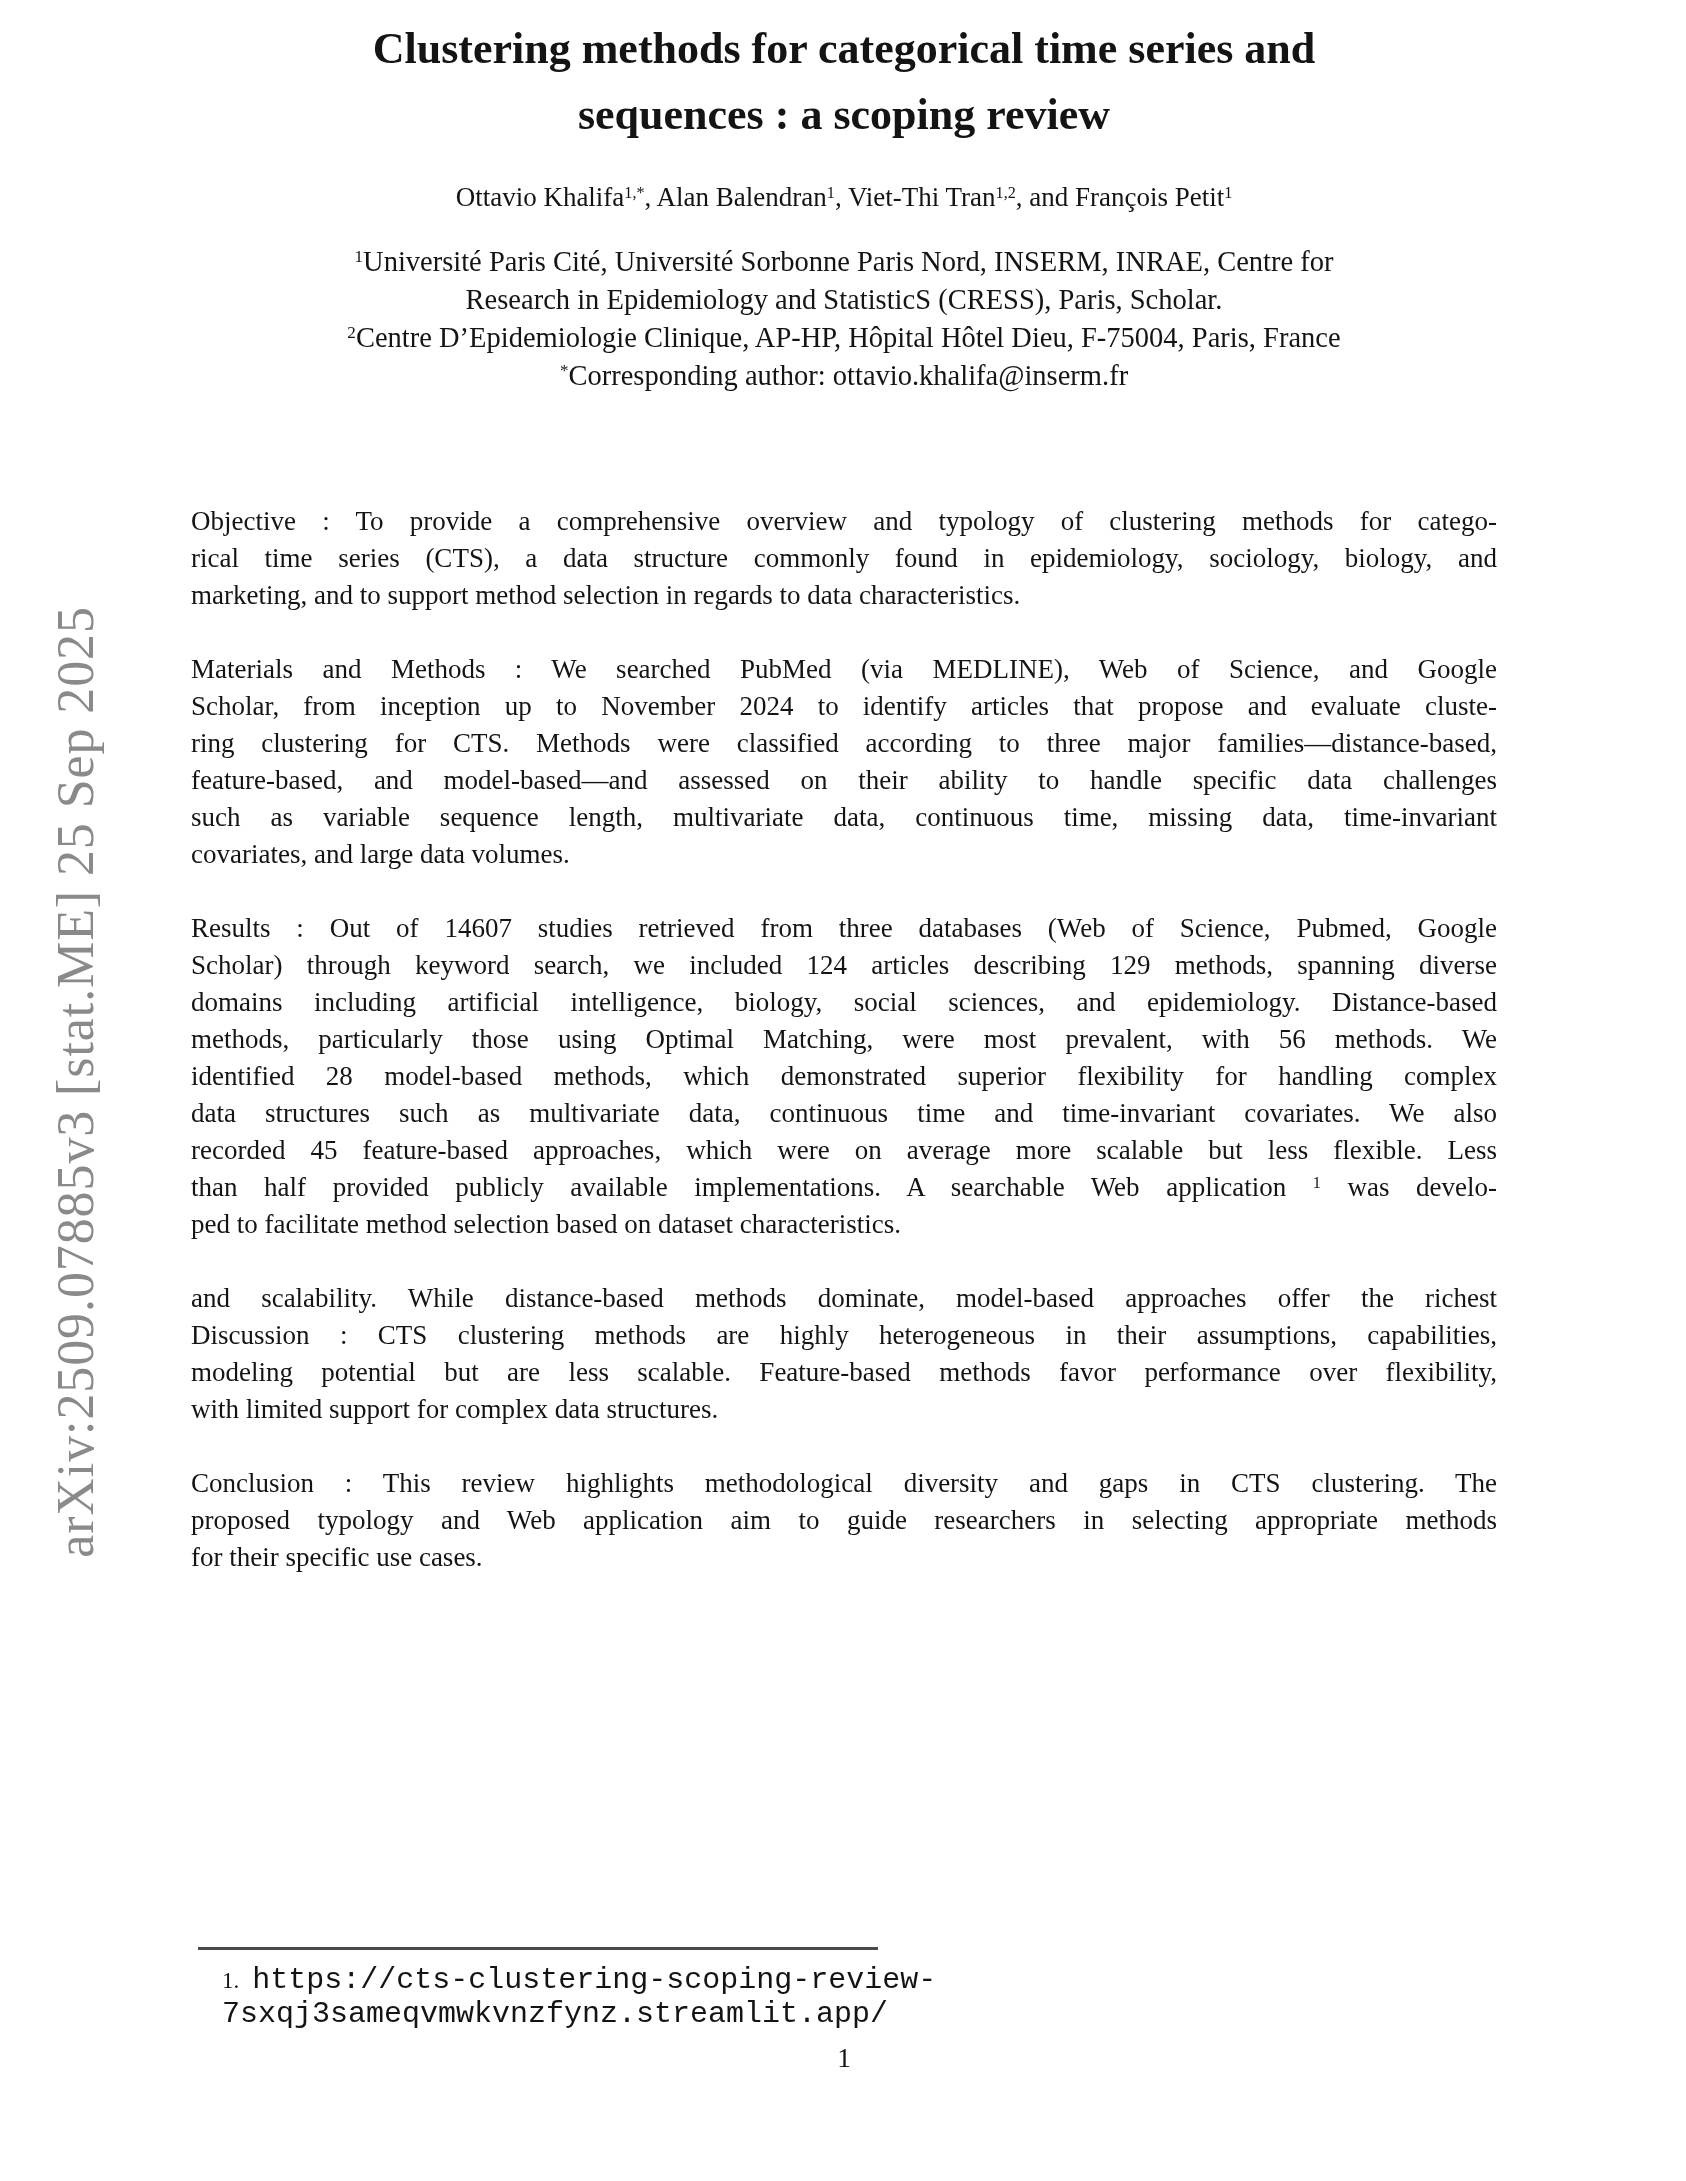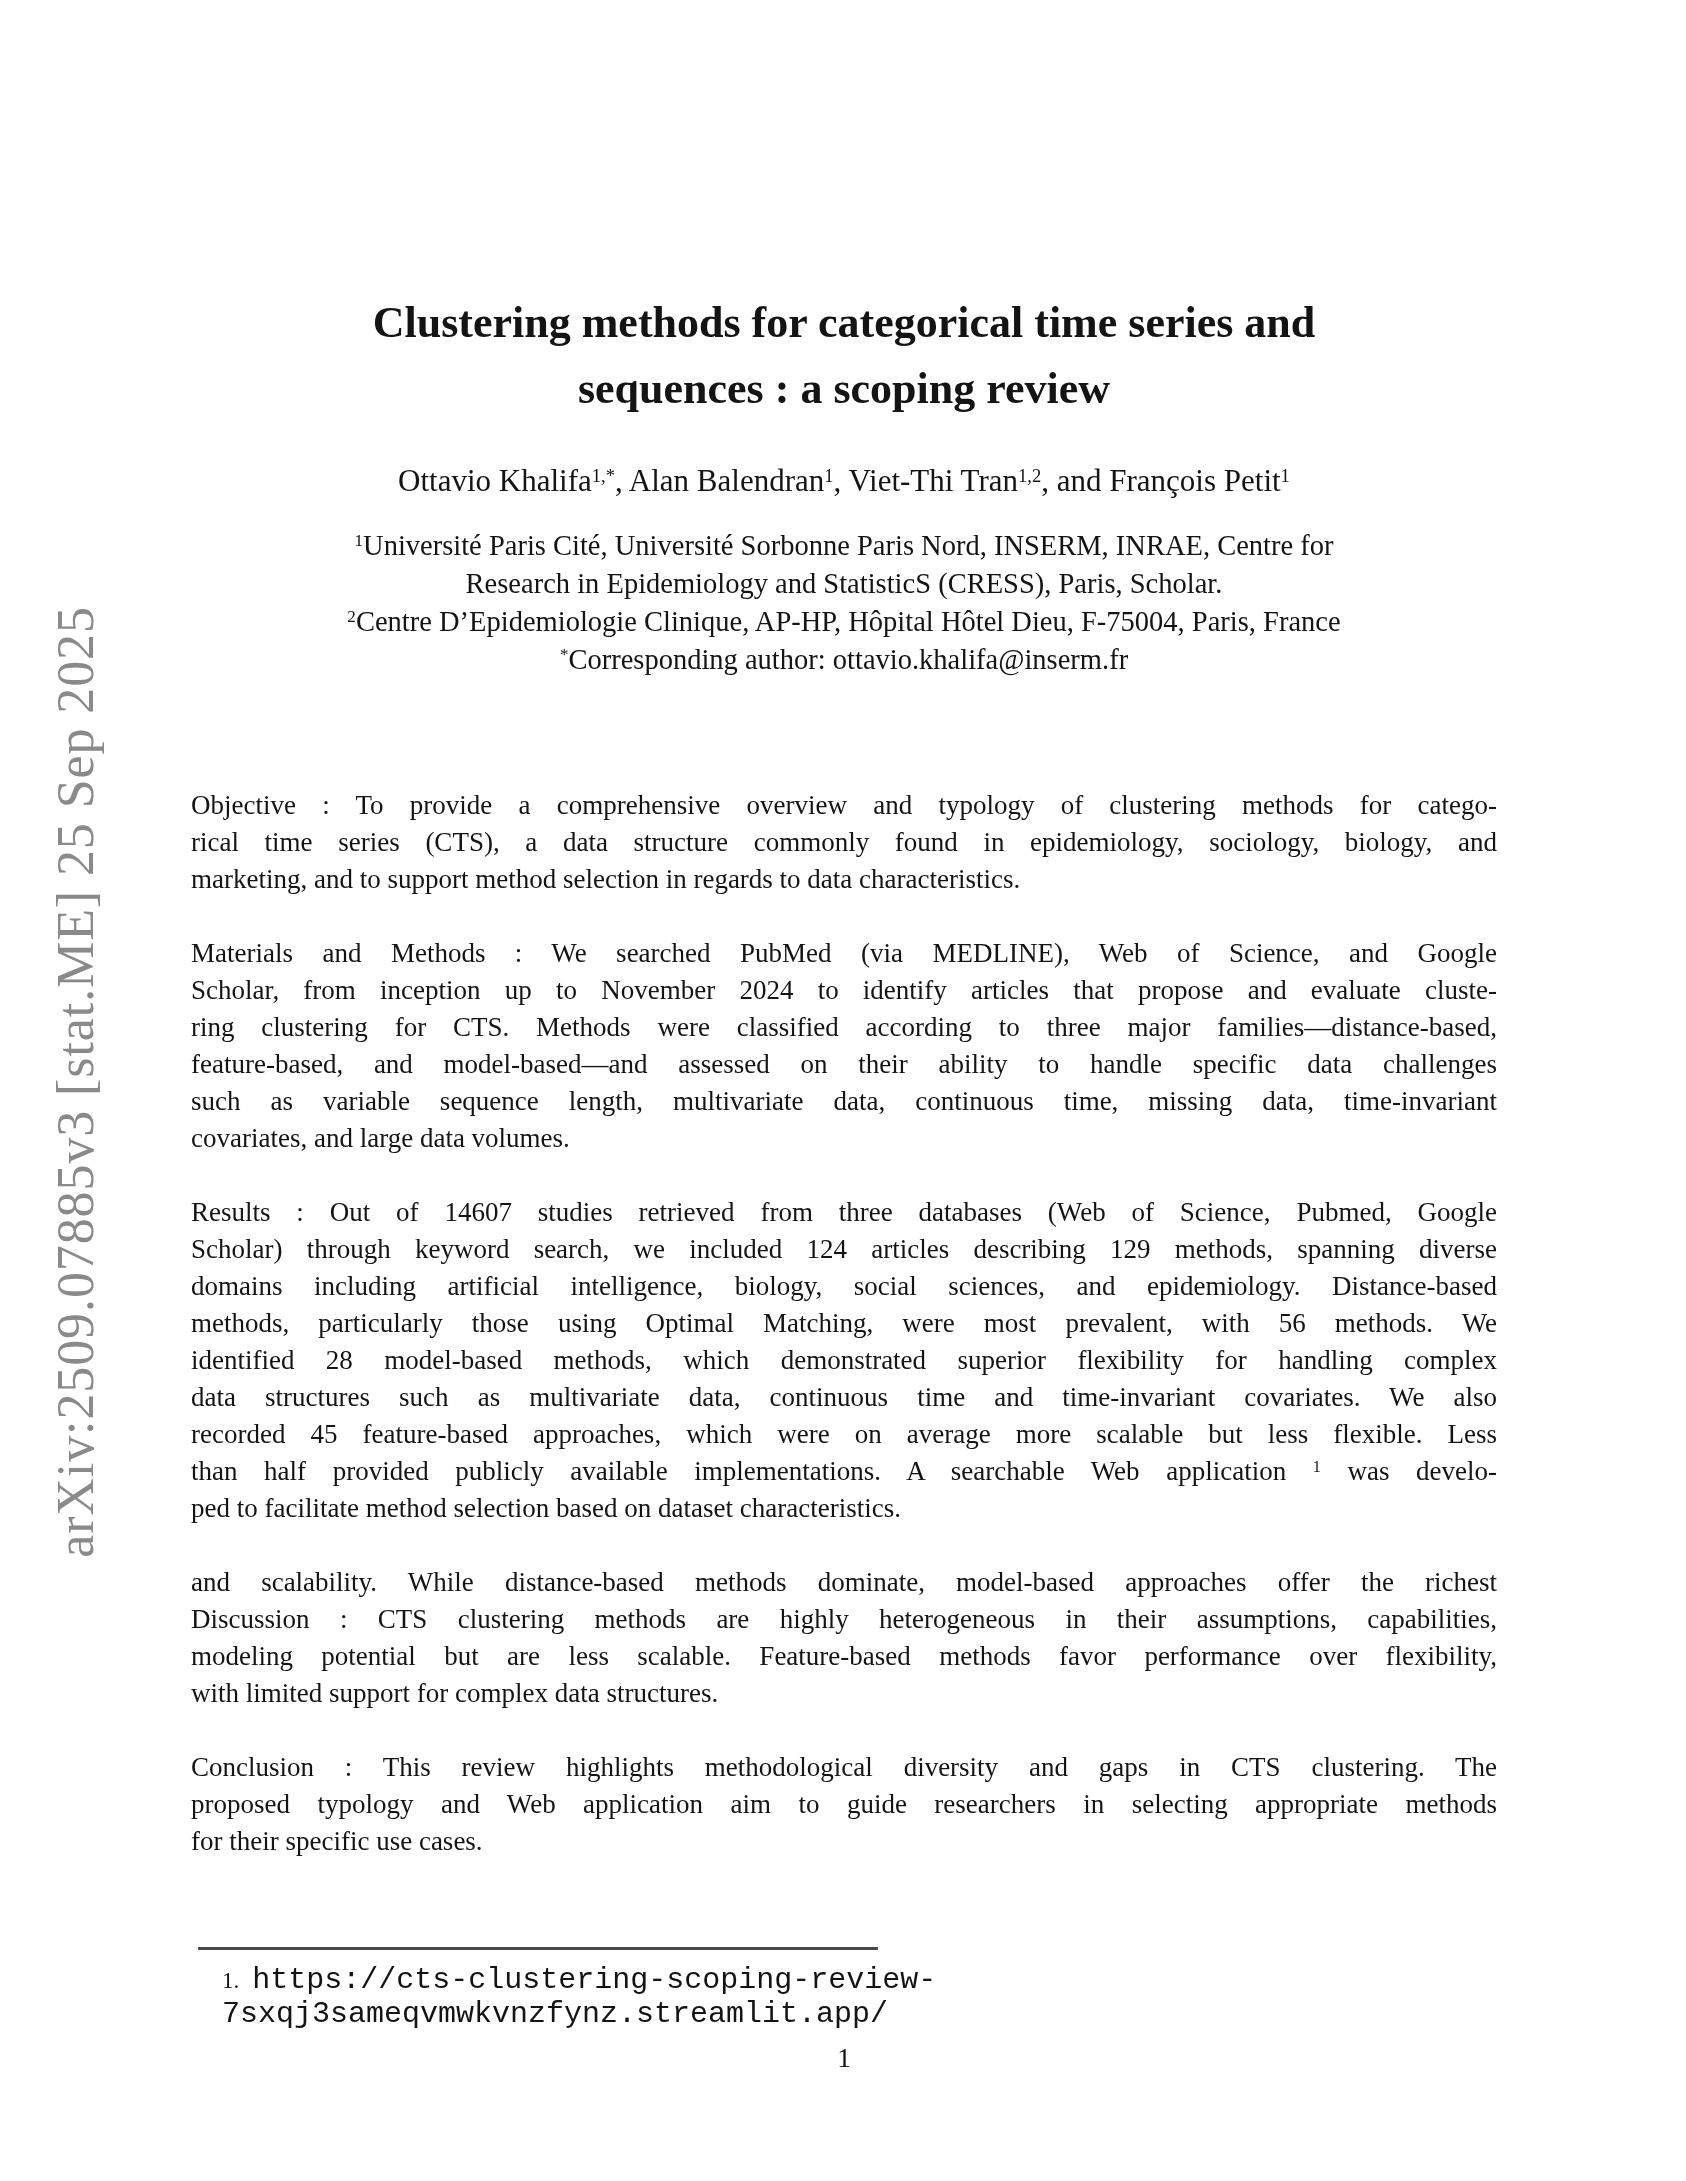--- a/index.html
+++ b/index.html
@@ -8,23 +8,23 @@
     background:#ffffff; color:#141414; overflow:hidden;
     font-family:"Liberation Serif", serif;
   }
   .watermark {
     position:absolute; left:75px; top:1082px;
     transform:translate(-50%,-50%) rotate(-90deg);
     white-space:nowrap; font-size:52px; letter-spacing:0.9px;
     color:#8a8a8a;
   }
   .content { position:absolute; left:191px; top:0; width:1306px; }
-  .title { margin:0; padding-top:290px; text-align:center;
+  .title { margin:16px; text-align:center;
            font-size:44px; font-weight:700; line-height:66px; }
-  .authors { margin-top:39px; text-align:center; font-size:31px; line-height:40px; }
+  .authors { margin-top:29px; text-align:center; font-size:27px; line-height:40px; }
   .affiliations { margin-top:26px; text-align:center; font-size:28.5px; line-height:38px;font-family:Liberation Serif, serif; }
   .abstract { margin-top:108px; font-size:27px; line-height:37px; }
   .para { margin:0 0 37px 0; }
   .line { text-align:justify; text-align-last:justify; }
   .line.last { text-align:center; text-align-last:left; }
   .bseg { font-weight:400; }
   sup { font-size:60%; line-height:0; position:relative; top:-0.5em; vertical-align:baseline; }
   .footnote { position:absolute; left:0; top:1947px; width:100%; }
   .fn-rule { margin-left:7.3px; width:680px; height:2.8px; background:#4a4a4a; }
   .fn-text { margin-top:13px; padding-left:31px; font-size:23px; }

